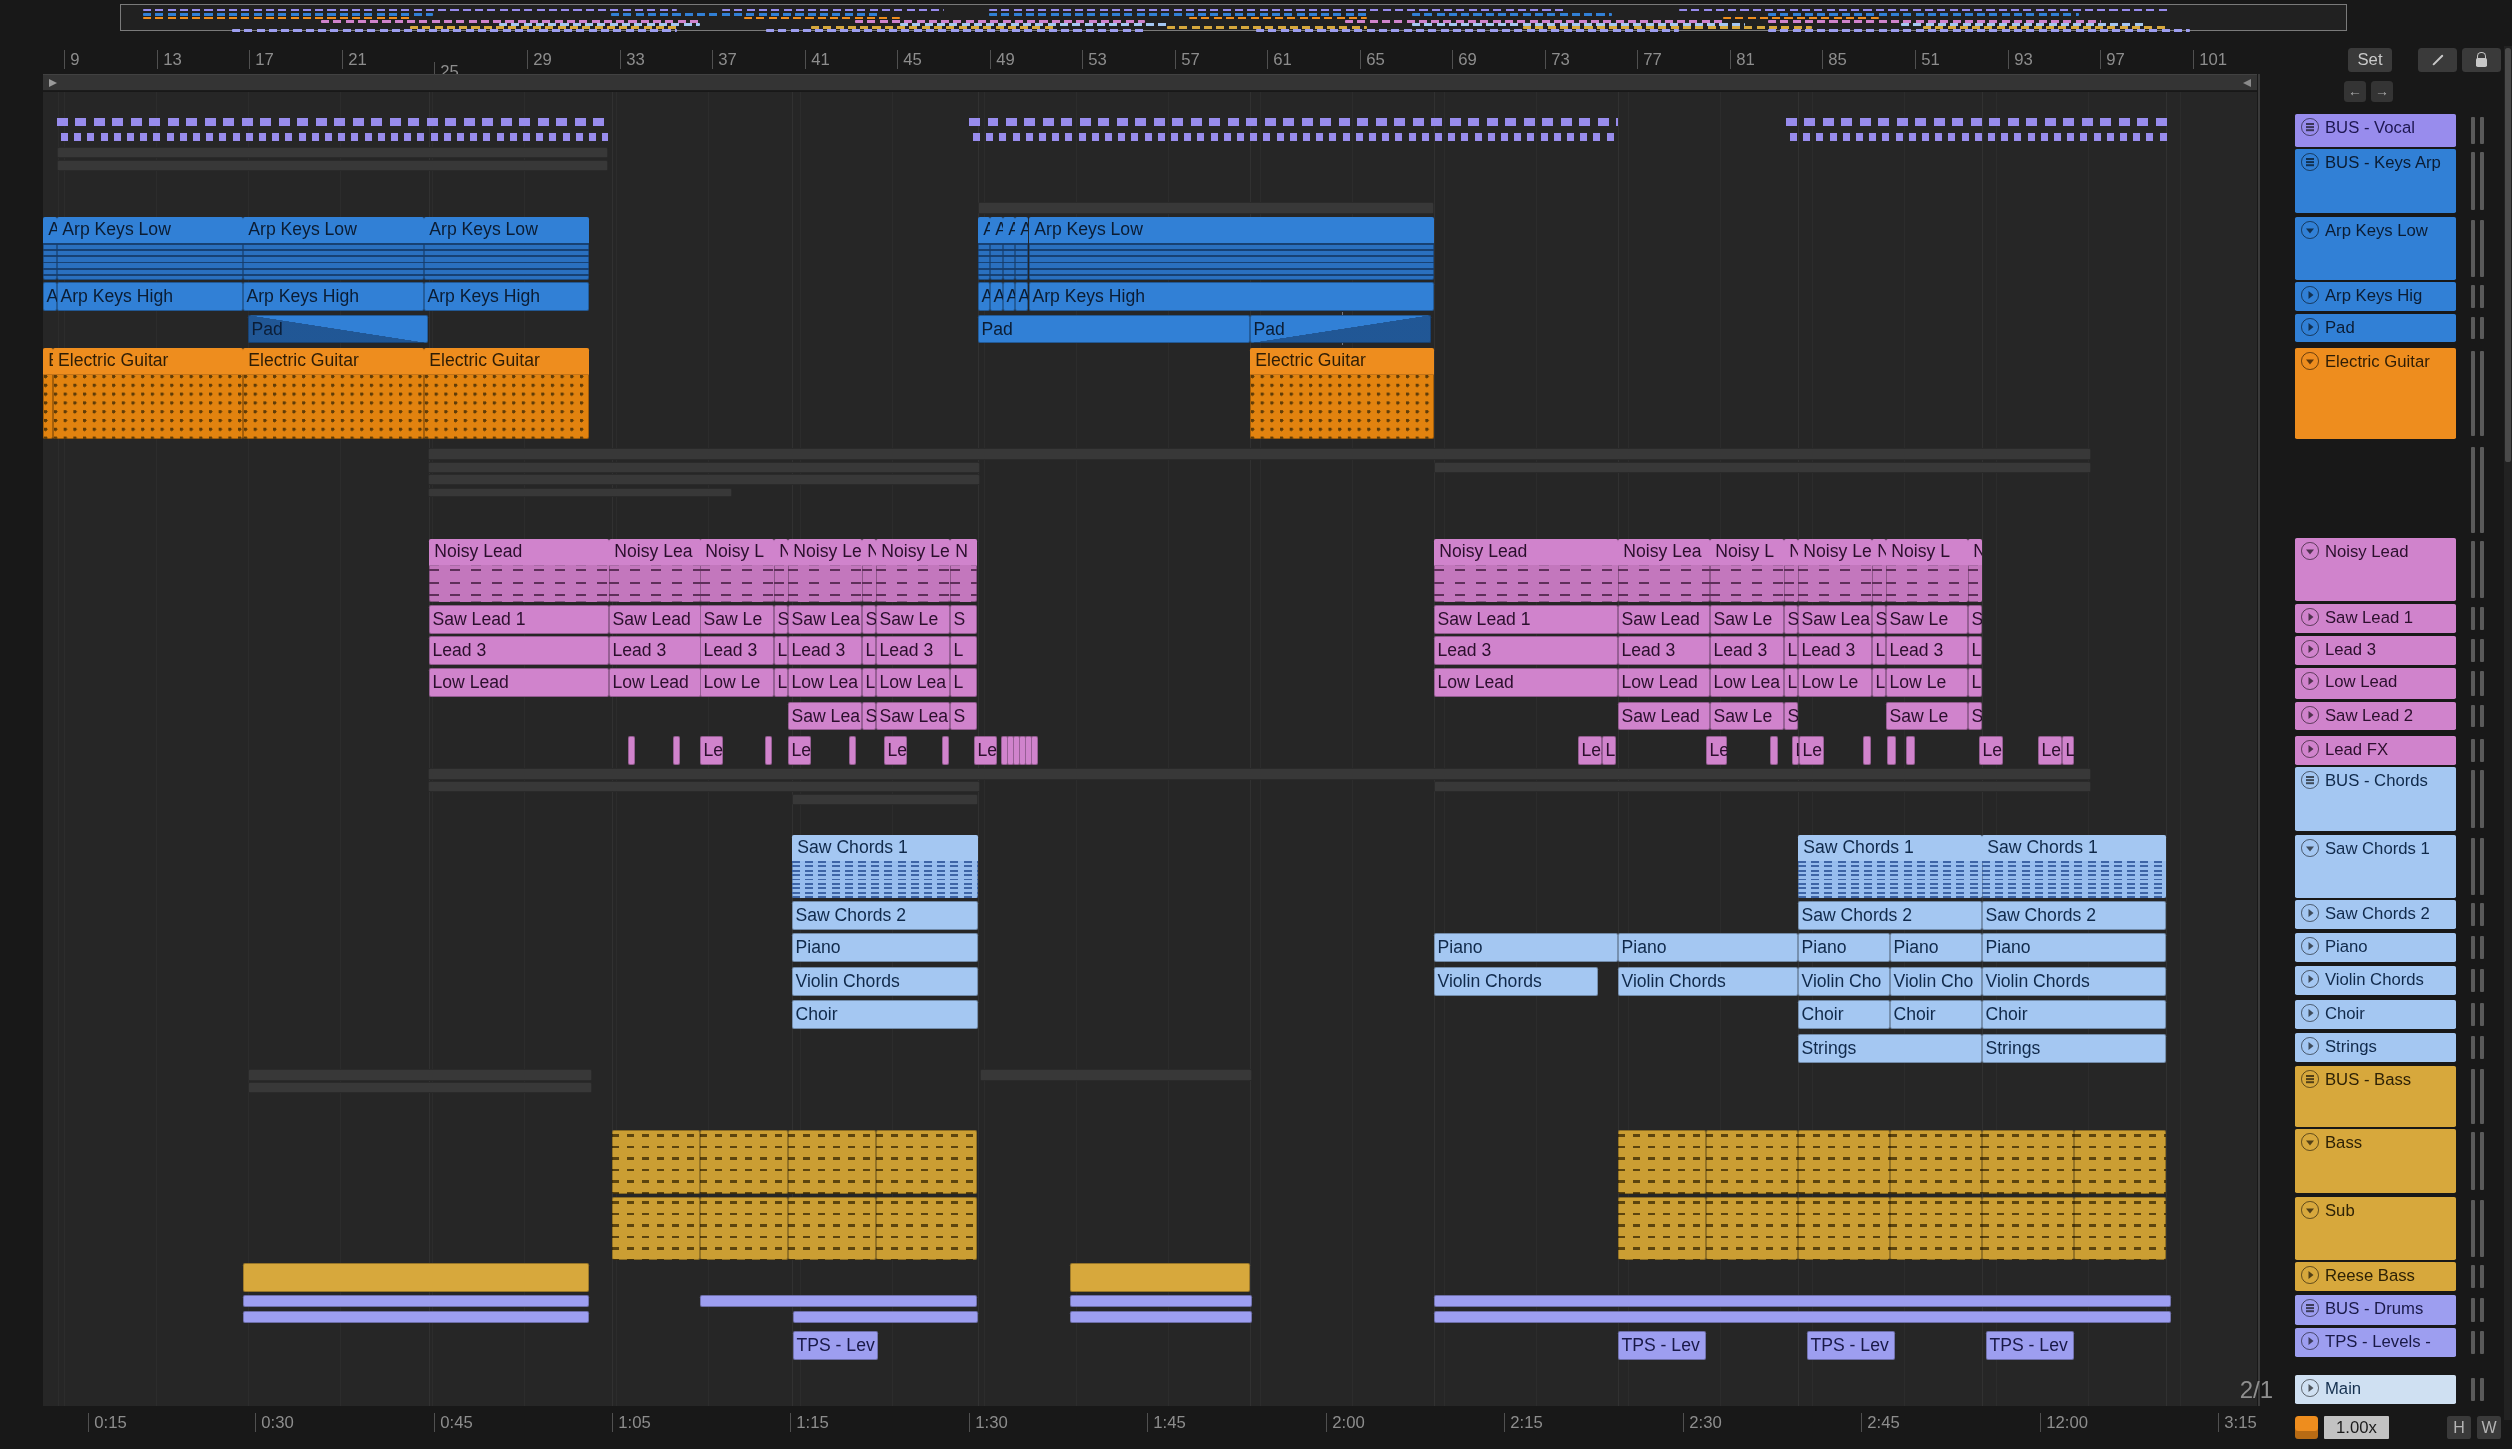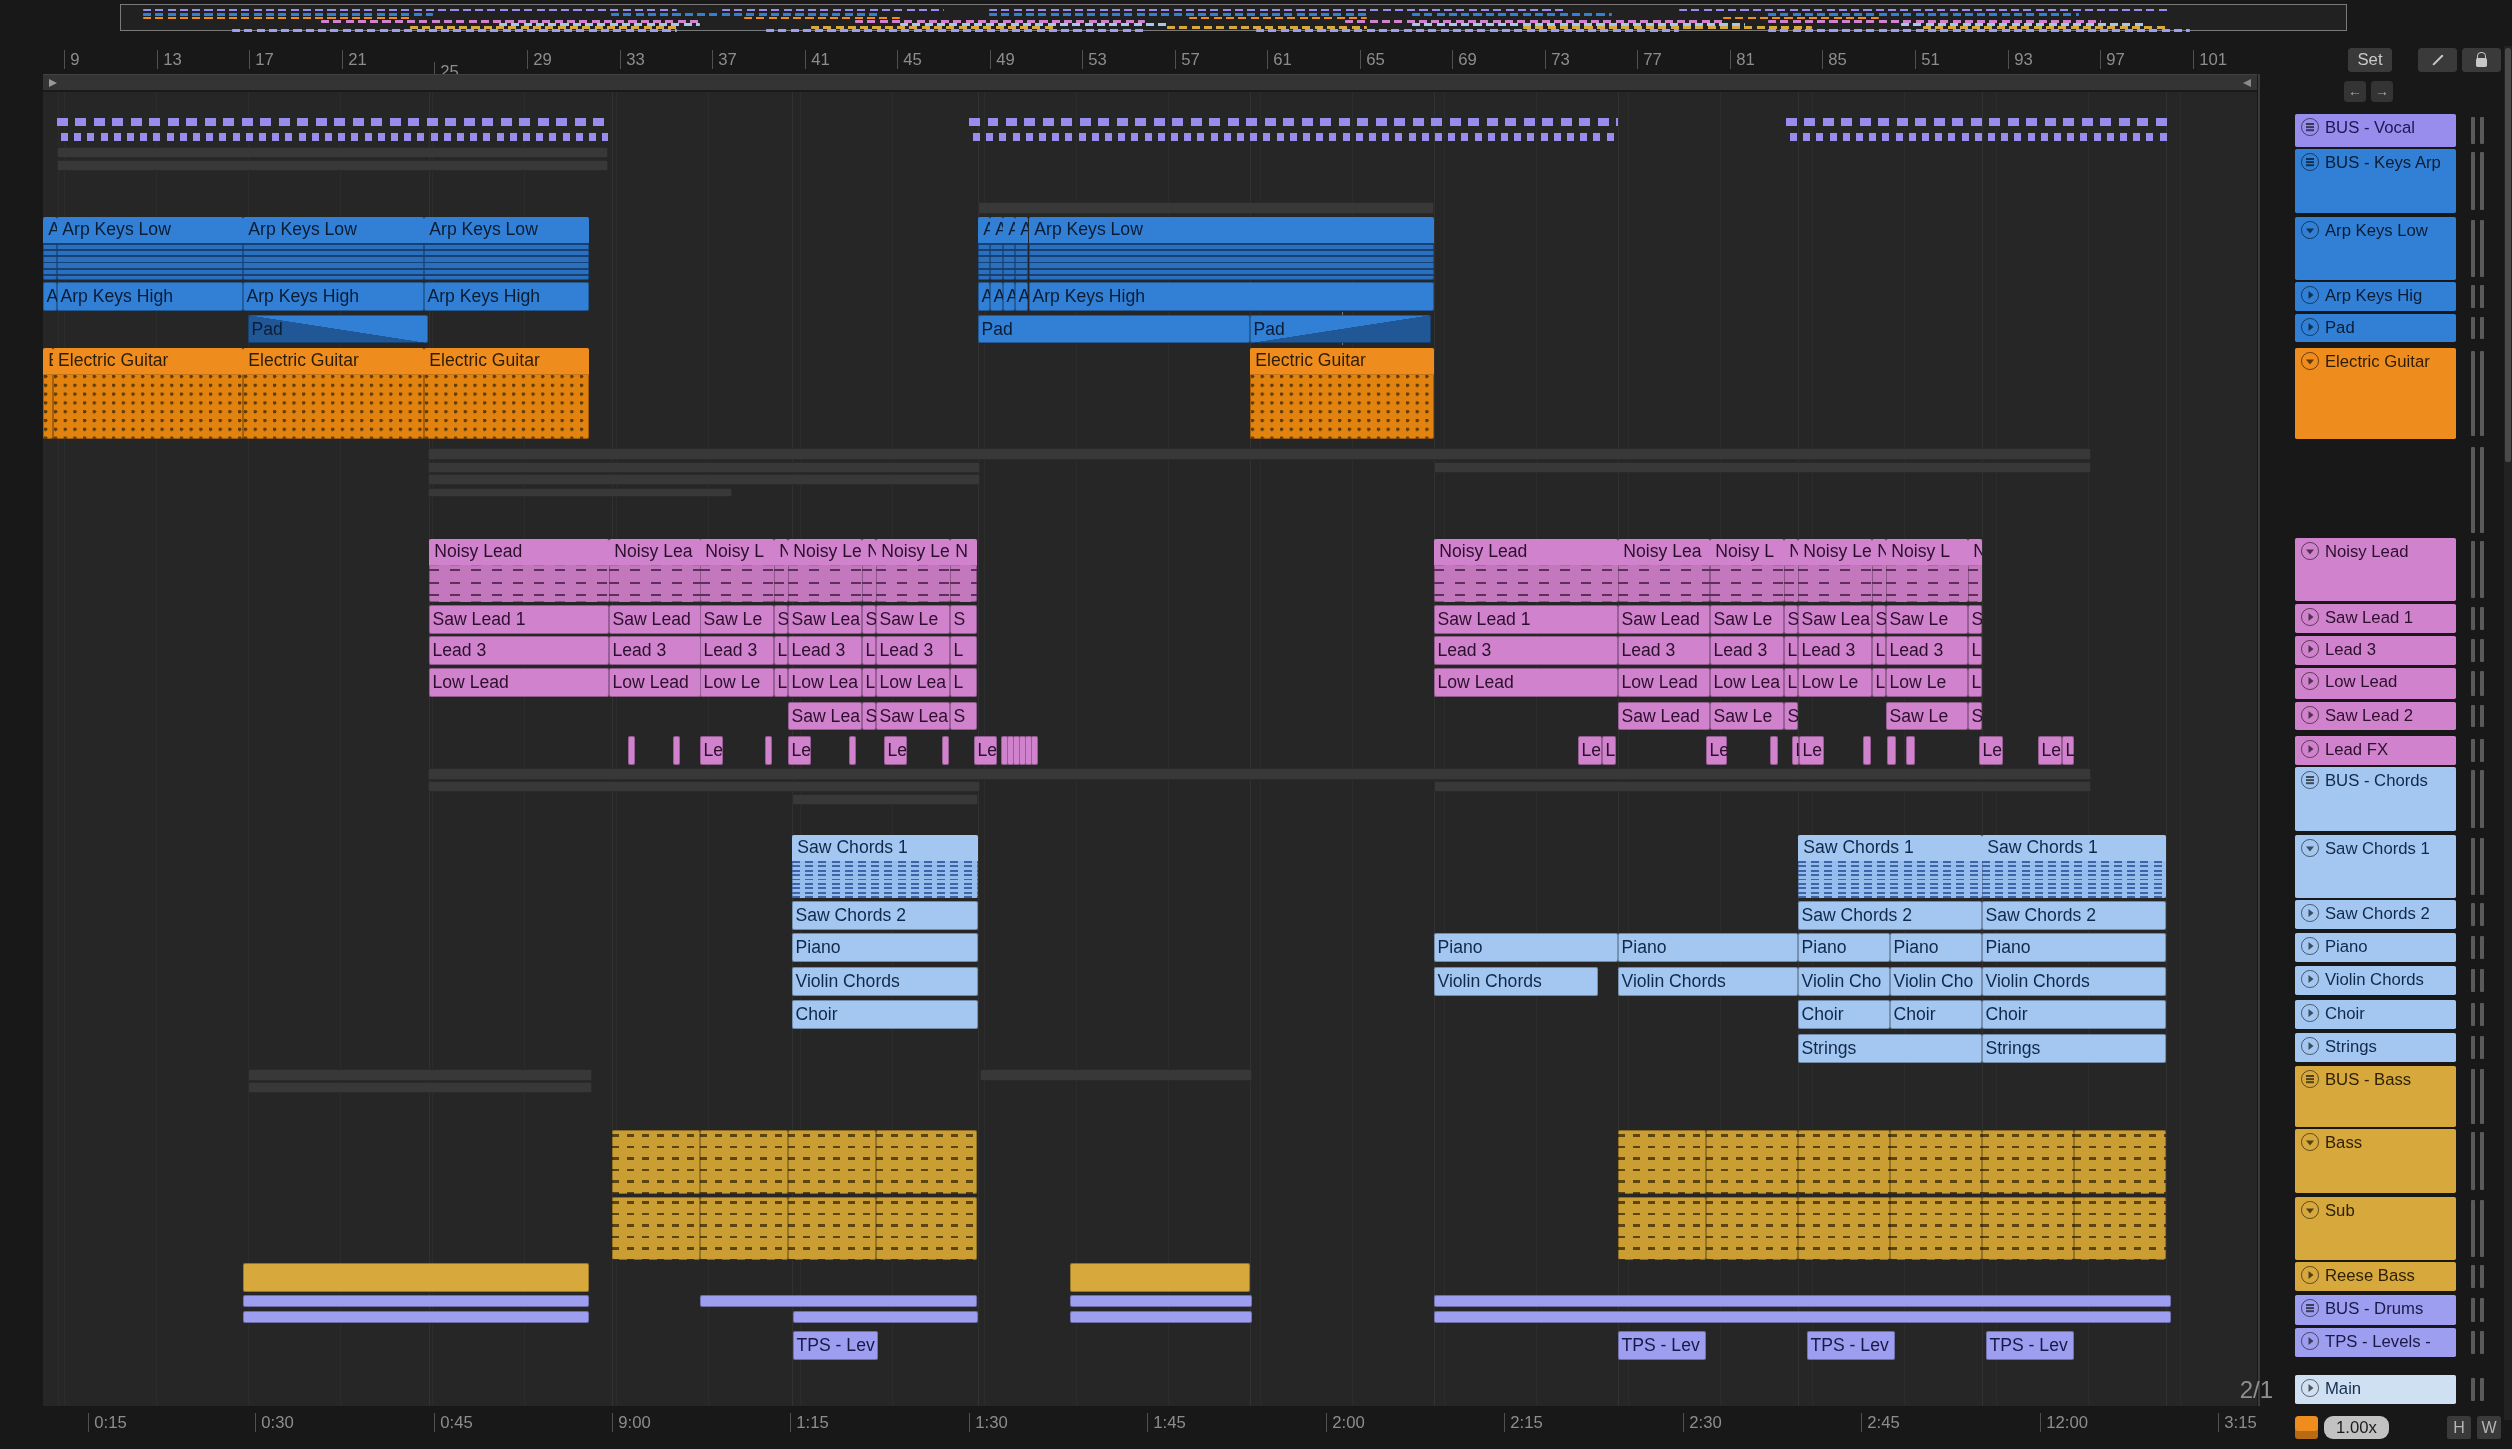--- a/index.html
+++ b/index.html
@@ -108,21 +108,21 @@
                 border-bottom:none;border-radius:4.4px 4.4px 0 0;box-sizing:border-box;}
   .nav-btn{position:absolute;top:81px;width:22px;height:21px;background:#343434;color:#ababab;
            font-size:14px;border-radius:3.5px;line-height:21px;text-align:center;padding:0;}
   .nav-back{left:2296px;} .nav-fwd{left:2323px;}
 
   
   .timesig{position:absolute;left:2198px;top:1376px;width:75px;text-align:right;font-size:24px;color:#8f8f8f;}
   .kbicon{position:absolute;left:2295px;top:1416px;width:23px;height:23px;background:var(--orange);border-radius:3.5px;
           box-shadow:inset 0 -8px 0 rgba(60,30,0,0.30);}
   .speed{position:absolute;left:2324px;top:1416px;width:65px;height:23px;background:#c2c2c2;color:#1b1b1b;
-         font-size:16.7px;text-align:center;line-height:23px;border-radius:9px;}
+         font-size:16.7px;text-align:center;line-height:23px;border-radius:1px;}
   .mini-btn{position:absolute;top:1416px;width:24px;height:23px;background:#3a3a3a;color:#b5b5b5;
             font-size:16px;border-radius:2.6px;text-align:center;line-height:23px;padding:0;}
   .h-btn{left:2399px;} .w-btn{left:2429px;}
 </style>
 </head>
 <body>
 
 <div id="app">
 
   <div class="overview" id="overview">
@@ -948,21 +948,21 @@
     <span class="lock"></span>
   </button>
   <button class="btn nav-btn nav-back">←</button>
   <button class="btn nav-btn nav-fwd">→</button>
 
   <div class="timesig">2/1</div>
   <div class="time-ruler" id="timeRuler">
       <span class="tick" style="left: 88px; text-align: right;">0:15</span>
       <span class="tick" style="left: 255px;">0:30</span>
       <span class="tick" style="left: 434px;">0:45</span>
-      <span class="tick" style="left: 612px;">9:00</span>
+      <span class="tick" style="left: 612px;">1:05</span>
       <span class="tick" style="left: 790px;">1:15</span>
       <span class="tick" style="left: 969px;">1:30</span>
       <span class="tick" style="left: 1147px;">1:45</span>
       <span class="tick" style="left: 1326px;">2:00</span>
       <span class="tick" style="left: 1504px;">2:15</span>
       <span class="tick" style="left: 1683px;">2:30</span>
       <span class="tick" style="left: 1861px;">2:45</span>
       <span class="tick" style="left: 2040px;">12:00</span>
       <span class="tick" style="left: 2218px;">3:15</span>
     </div>

